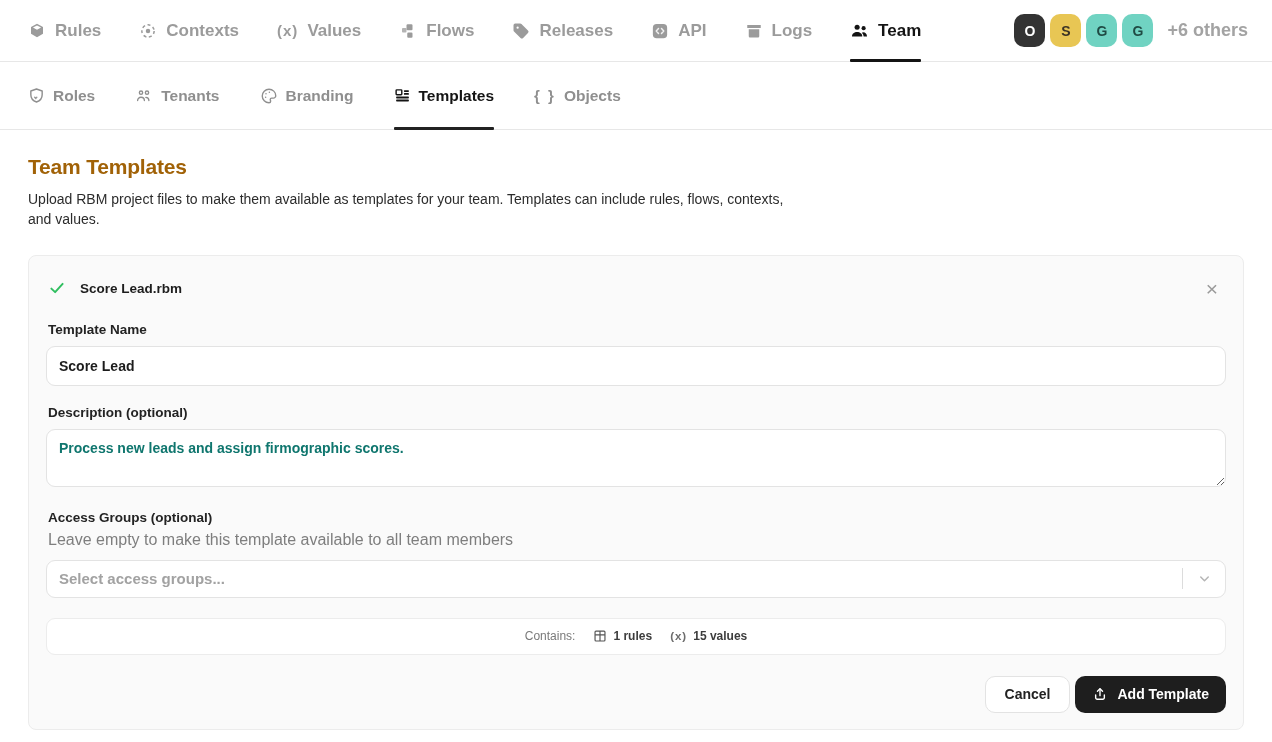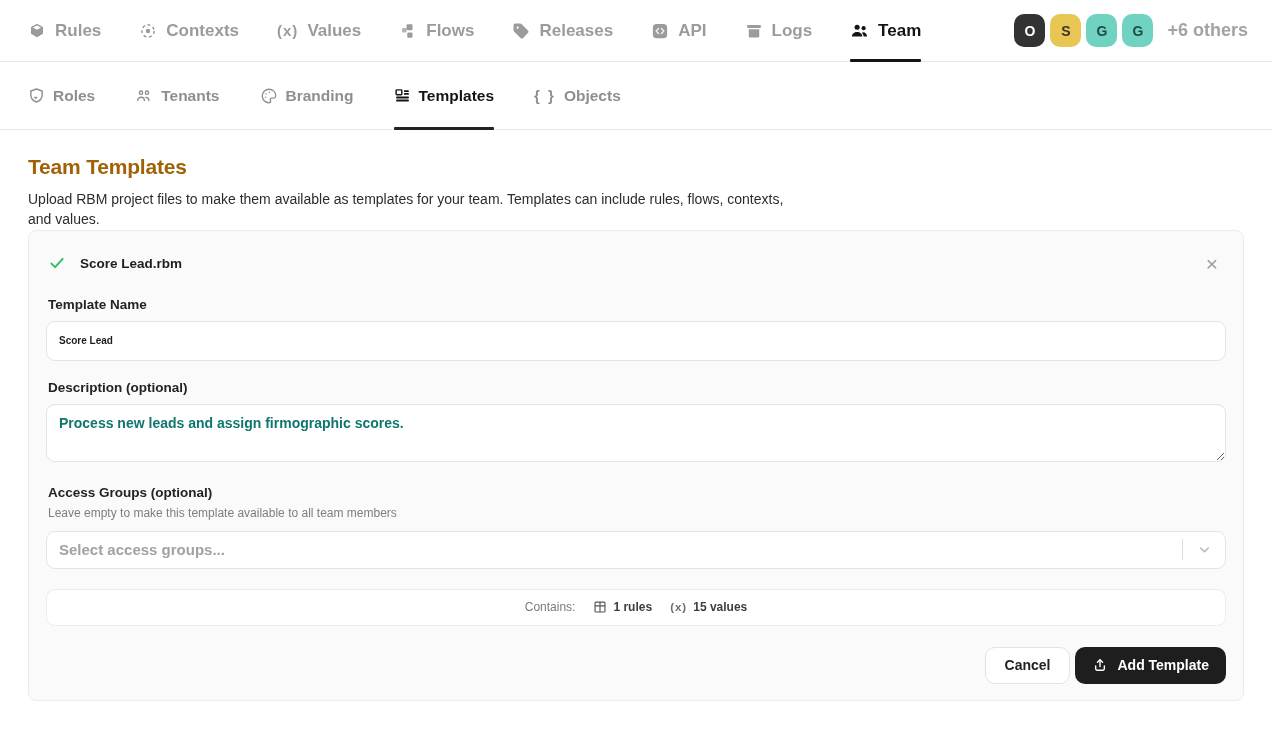--- a/index.html
+++ b/index.html
@@ -58,46 +58,47 @@
   }
   .brace-icon { font-size:15px; font-weight:700; letter-spacing:2px; }
 
   
   .content { padding:0 28px; }
   .page-title { margin-top:25px; font-size:21px; font-weight:700; letter-spacing:-0.2px; color:#a16207; }
   .page-desc { margin-top:10px; font-size:14px; line-height:1.45; color:#2c2c2c; max-width:758px; }
 
   
   .card {
+    margin-top:25px;
     background:#fafafa; border:1px solid #ececec; border-radius:8px;
     padding:15px 17px 16px;
   }
   .file-row { display:flex; align-items:center; gap:14px; padding:5px 2px 2px; }
   .file-name { font-size:13.5px; font-weight:700; color:#1d1d1d; }
   .close-btn {
     margin-left:auto; background:none; border:none; cursor:pointer;
     color:#9a9a9a; font-size:21px; line-height:1; padding:2px 6px;
     font-family:"Liberation Sans", sans-serif;
   }
   .field-label { margin:19px 2px 9px; font-size:13.5px; font-weight:600; color:#232323; }
   .field-label.strong { font-weight:700; margin-bottom:6px; }
   .text-input {
     width:100%; height:40px;
     background:#fff; border:1px solid #e3e3e3; border-radius:9px;
-    padding:0 12px; font-size:10px; font-weight:600; color:#1c1c1c;
+    padding:0 12px; font-size:14px; font-weight:600; color:#1c1c1c;
     font-family:"Liberation Sans", sans-serif; outline:none;
   }
   .textarea {
     width:100%; height:58px;
     background:#fff; border:1px solid #e3e3e3; border-radius:9px;
     padding:9px 12px; font-size:14px; font-weight:600; color:#0f766e;
     font-family:"Liberation Sans", sans-serif; outline:none;
     resize:vertical; line-height:1.4;
   }
-  .hint { margin:0 2px 11px; font-size:12px; color:#7e7e7e; }
+  .hint { margin:0 2px 11px; font-size:16px; color:#7e7e7e; }
   .select-box {
     display:flex; align-items:center; height:38px;
     background:#fff; border:1px solid #e3e3e3; border-radius:9px;
     padding-left:12px; cursor:pointer;
   }
   .select-placeholder { flex:1; color:#a2a2a2; font-size:15px; font-weight:600; }
   .select-divider { width:1px; height:21px; background:#dcdcdc; }
   .select-caret { width:42px; display:flex; align-items:center; justify-content:center; color:#b5b5b5; }
 
   .contains-bar {

